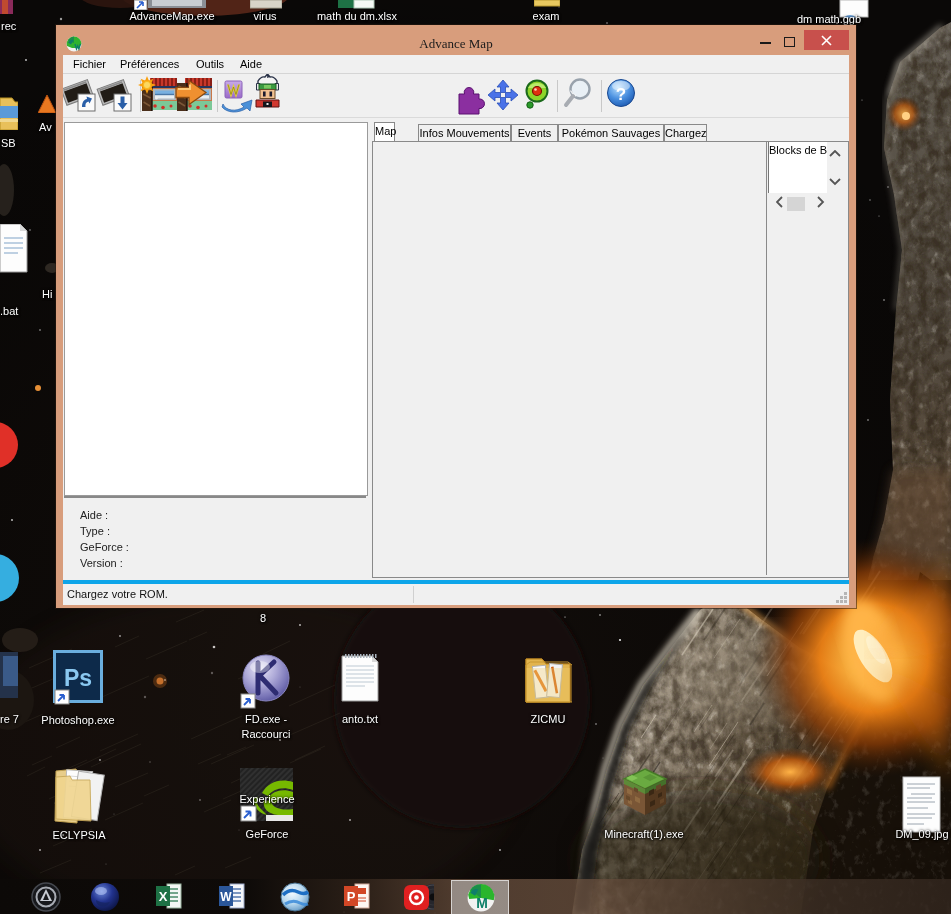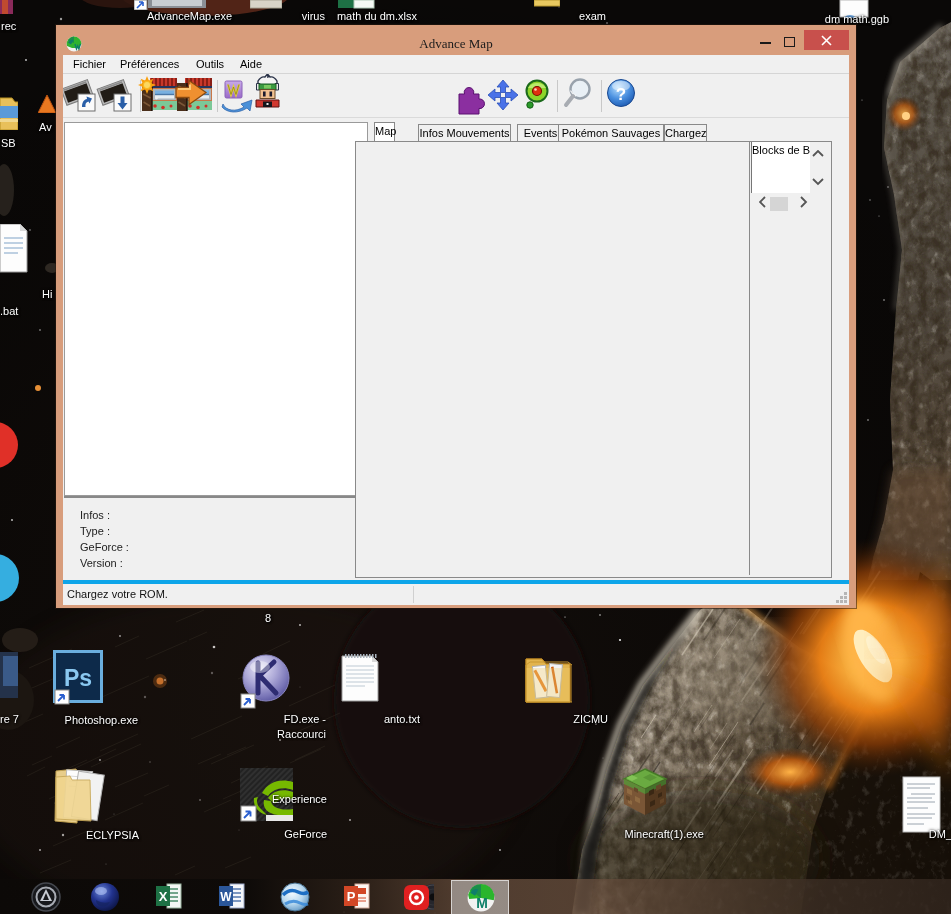--- a/index.html
+++ b/index.html
@@ -1,18 +1,18 @@
 <!DOCTYPE html>
 <html><head><meta charset="utf-8">
 <style>
 html,body{margin:0;padding:0;width:951px;height:914px;overflow:hidden;background:#0a0807;
 font-family:"Liberation Sans",sans-serif;-webkit-font-smoothing:antialiased;}
 #desk{position:absolute;left:0;top:0;width:951px;height:914px;}
 .abs{position:absolute;}
-.lbl{position:absolute;color:#fff;font-size:11px;text-align:right;
+.lbl{position:absolute;color:#fff;font-size:11px;text-align:center;
 text-shadow:1px 1px 2px #000,0 0 3px #000;white-space:nowrap;line-height:14px;}
 
 #win{position:absolute;left:56px;top:25px;width:800px;height:583px;background:#d89d7c;
 box-shadow:0 0 0 1px rgba(40,25,15,.55);}
 #titlebar{position:absolute;left:0;top:4px;width:100%;height:46px;font-family:Liberation Serif, serif;}
 #title{position:absolute;left:0;top:7px;width:100%;text-align:center;font-size:13px;color:#1c1c1c;}
 #client{position:absolute;left:7px;top:30px;width:786px;height:546px;background:#f0f0f0;}
 #menubar{position:absolute;left:0;top:0;width:786px;height:18px;border-bottom:1px solid #d5d5d5;font-size:11px;color:#000;}
 #menubar span{position:absolute;top:3px;}
 #toolbar{position:absolute;left:0;top:19px;width:786px;height:43px;border-bottom:1px solid #dadada;}
@@ -24,21 +24,21 @@
 #tree{position:absolute;left:1px;top:67px;width:302px;height:372px;background:#fff;
 border:1px solid #9a9a9a;}
 #infop{position:absolute;left:1px;top:441px;width:302px;height:79px;background:#f0f0f0;
 border-top:2px solid #888;font-size:11px;color:#222;}
 #infop div{position:absolute;left:16px;}
 
 #tabs{position:absolute;left:309px;top:67px;font-size:11px;color:#000;}
 .tab{position:absolute;top:2px;height:17px;background:#f0f0f0;border:1px solid #898989;
 border-bottom:none;text-align:center;line-height:16px;white-space:nowrap;box-sizing:border-box;}
 .tab.sel{top:0;height:19px;background:#fff;z-index:3;}
-#page{position:absolute;left:292px;top:86px;width:475px;height:435px;background:#f0f0f0;
+#page{position:absolute;left:309px;top:86px;width:475px;height:435px;background:#f0f0f0;
 border:1px solid #898989;}
 #mapdiv{position:absolute;left:393px;top:0;width:1px;height:433px;background:#898989;}
 #blkbox{position:absolute;left:395px;top:0px;width:59px;height:51px;background:#fff;
 border-left:1px solid #777;font-size:11px;color:#000;overflow:hidden;padding-top:2px;box-sizing:border-box;white-space:nowrap;}
 #hthumb{position:absolute;left:414px;top:55px;width:18px;height:14px;background:#d5d5d5;}
 
 #status{position:absolute;left:0;top:525px;width:786px;height:21px;background:#f0f0f0;
 border-top:4px solid #0ea5e9;font-size:11px;color:#111;}
 #status .t{position:absolute;left:4px;top:4px;}
 #ssep{position:absolute;left:350px;top:2px;width:1px;height:17px;background:#d0d0d0;}
@@ -741,29 +741,29 @@
 </radialGradient>
             </defs>
 <circle cx="15" cy="15" r="13.5" fill="url(#hg)" stroke="#1a4890" stroke-width="1"></circle>
 <ellipse cx="15" cy="8" rx="9" ry="5" fill="#fff" opacity=".45"></ellipse>
 <text x="15" y="22" text-anchor="middle" font-size="17" font-weight="bold" fill="#fff" font-family="Liberation Sans">?</text>
 </g>
         </svg>
     </div>
     <div id="tree"></div>
     <div id="infop">
-      <div style="top:11px">Infos :</div>
+      <div style="top:11px">Aide :</div>
       <div style="top:27px">Type :</div>
       <div style="top:43px">GeForce :</div>
       <div style="top:59px">Version :</div>
     </div>
     <div id="tabs">
       <div class="tab sel" style="left:2px;width:21px">Map</div>
       <div class="tab" style="left:46px;width:93px">Infos Mouvements</div>
-      <div class="tab" style="left:145px;width:47px">Events</div>
+      <div class="tab" style="left:139px;width:47px">Events</div>
       <div class="tab" style="left:186px;width:106px">Pokémon Sauvages</div>
       <div class="tab" style="left:292px;width:43px">Chargez</div>
     </div>
     <div id="page">
       <div id="mapdiv"></div>
       <div id="blkbox">Blocks de B</div>
       <svg class="abs" style="left:456px;top:8px" width="12" height="8">
           <path d="M1,6 L6,1 L11,6" stroke="#555" stroke-width="1.8" fill="none"></path>
         </svg>
       <svg class="abs" style="left:456px;top:36px" width="12" height="8">

